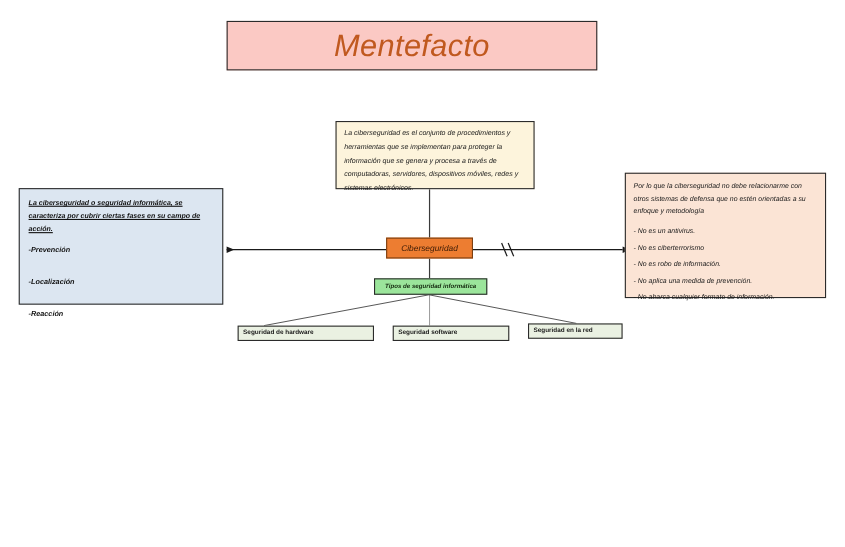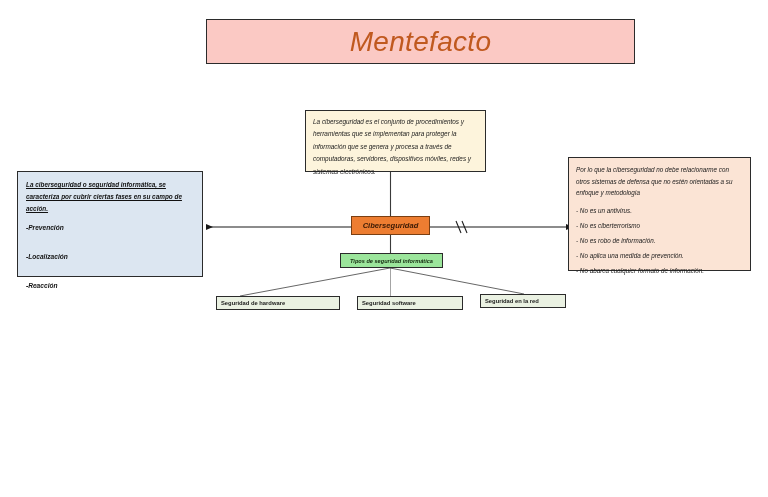--- a/index.html
+++ b/index.html
@@ -34,21 +34,21 @@
     position: absolute;
     box-sizing: border-box;
     border: 1px solid #2b2b2b;
     font-style: italic;
   }
 
   
   #title-box {
     left: 206px;
     top: 19px;
-    width: 429px;
+    width: 337px;
     height: 45px;
     background: #fbc9c4;
     border: 1px solid #2b2b2b;
     display: flex;
     align-items: center;
     justify-content: center;
   }
   #title-text {
     font-size: 28px;
     font-style: italic;
@@ -133,21 +133,21 @@
     height: 19px;
     background: #ed7d31;
     border: 1px solid #7b3f12;
     display: flex;
     align-items: center;
     justify-content: center;
   }
   #center-text {
     font-size: 7.6px;
     font-style: italic;
-    font-weight: bold;
+    font-weight: normal;
     color: #3a1a05;
     white-space: nowrap;
   }
 
   
   #types-box {
     left: 340px;
     top: 253px;
     width: 103px;
     height: 15px;

